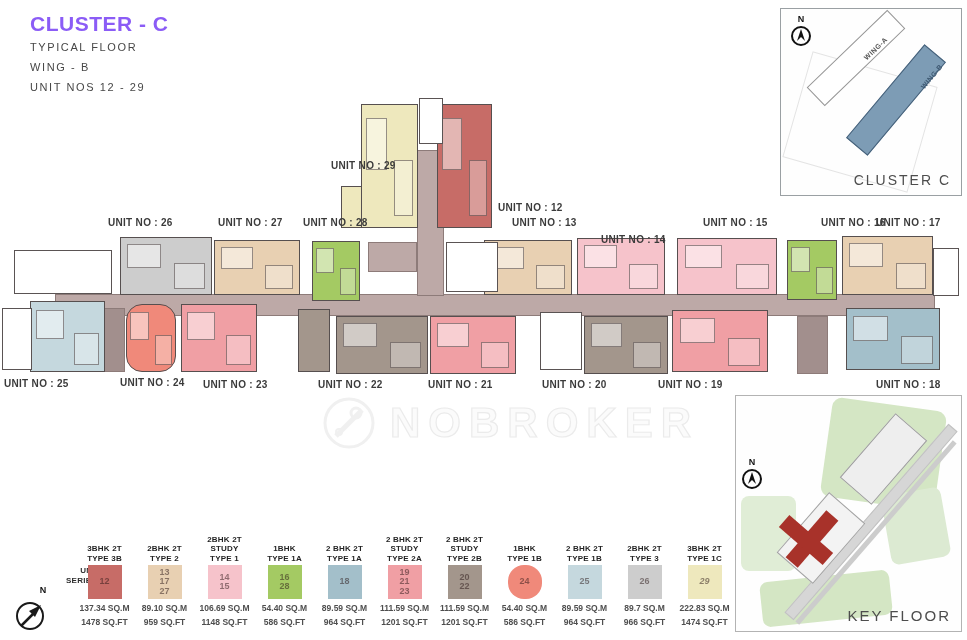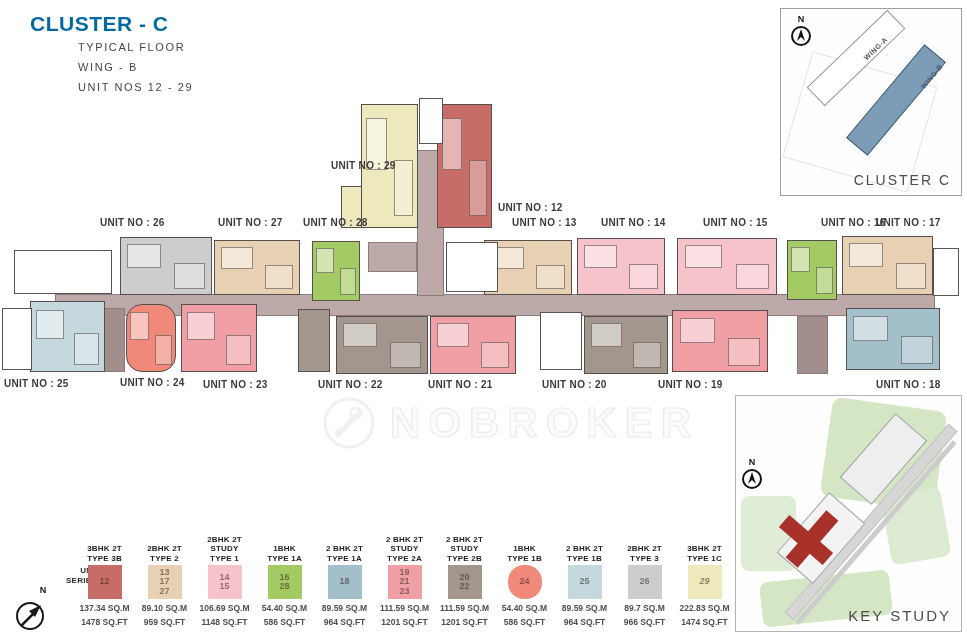--- a/index.html
+++ b/index.html
@@ -1,22 +1,22 @@
 <!DOCTYPE html>
 <html style="--c-type3b: #c76c67; --c-type2: #e8d0b2; --c-study1: #f6c3cb; --c-green1a: #a4ca63; --c-blue1a: #a3bfca; --c-study2a: #f09fa4; --c-study2b: #a3968c; --c-coral1b: #f0897a; --c-blue1b: #c5d8de; --c-type3: #cdcdcd; --c-type1c: #eee8bd; --c-corridor: #bda9a7; --c-corridordark: #a28f8d; --c-wingb: #7d9cb5; --c-kpgreen: #d4e6c4; --c-kpred: #a8322a;"><head>
 <meta charset="utf-8">
 <style>
   html,body{margin:0;padding:0;background:#fff;}
   .stage{position:relative;width:967px;height:640px;background:#ffffff;overflow:hidden;
          font-family:"Liberation Sans", sans-serif;color:#333;}
 
   
   .titleblock{position:absolute;left:30px;top:12px;}
-  .titleblock h1{margin:0;font-size:21px;font-weight:800;letter-spacing:.5px;color:#0369a1;}
-  .titleblock .sub{margin-top:4px;font-size:11px;font-weight:500;letter-spacing:1.6px;color:#474747;line-height:1.45;margin-left:48px;}
+  .titleblock h1{margin:0;font-size:21px;font-weight:800;letter-spacing:.5px;color:#8b5cf6;}
+  .titleblock .sub{margin-top:4px;font-size:11px;font-weight:500;letter-spacing:1.6px;color:#474747;line-height:1.45;}
 
   
   .plan{position:absolute;left:0;top:0;width:967px;height:640px;}
   .blk{position:absolute;box-sizing:border-box;}
   .cor{background:var(--c-corridor);border:1px solid #8d7b79;z-index:1;}
   .cor.dark{background:var(--c-corridordark);z-index:2;}
   .core{background:#ffffff;border:1.5px solid #5a5353;z-index:3;}
   .unit{border:1.5px solid #564f4f;z-index:2;}
   .unit .ra,.unit .rb{position:absolute;box-sizing:border-box;background:rgba(255,255,255,.5);
         border:1px solid rgba(70,58,58,.55);}
@@ -157,25 +157,25 @@
       </div>
     <div class="blk unit c-study2a" style="left:672px;top:310px;width:96px;height:62px;">
         <i class="ra"></i>
         <i class="rb"></i>
       </div>
     <div class="blk unit c-blue1a" style="left:846px;top:308px;width:94px;height:62px;">
         <i class="ra"></i>
         <i class="rb"></i>
       </div>
 
-    <div class="ulabel" style="left:100px;top:217px;">UNIT NO : 26</div>
+    <div class="ulabel" style="left:108px;top:217px;">UNIT NO : 26</div>
     <div class="ulabel" style="left:218px;top:217px;">UNIT NO : 27</div>
     <div class="ulabel" style="left:303px;top:217px;">UNIT NO : 28</div>
     <div class="ulabel" style="left:512px;top:217px;">UNIT NO : 13</div>
-    <div class="ulabel" style="left:601px;top:217px;">UNIT NO : 14</div>
+    <div class="ulabel" style="left:601px;top:234px;">UNIT NO : 14</div>
     <div class="ulabel" style="left:703px;top:217px;">UNIT NO : 15</div>
     <div class="ulabel" style="left:787px;top:217px;padding-left:34px;">UNIT NO : 16</div>
     <div class="ulabel" style="left:876px;top:217px;">UNIT NO : 17</div>
     <div class="ulabel" style="left:303px;top:160px;padding-left:28px;">UNIT NO : 29</div>
     <div class="ulabel" style="left:498px;top:158px;margin-top:44px;">UNIT NO : 12</div>
     <div class="ulabel" style="left:4px;top:378px;">UNIT NO : 25</div>
     <div class="ulabel" style="left:120px;top:377px;">UNIT NO : 24</div>
     <div class="ulabel" style="left:203px;top:379px;">UNIT NO : 23</div>
     <div class="ulabel" style="left:318px;top:379px;">UNIT NO : 22</div>
     <div class="ulabel" style="left:428px;top:379px;">UNIT NO : 21</div>
@@ -211,21 +211,21 @@
     <div class="rot" style="left:45px;top:118px;width:80px;height:48px;background:#f3f3f3;border:1px solid #a3a3a3;transform:rotate(-49deg);"></div>
     <div class="rot" style="left:45px;top:135px;width:62px;height:16px;background:var(--c-kpred);transform:rotate(-49deg);"></div>
     <div class="rot" style="left:62px;top:115px;width:16px;height:58px;background:var(--c-kpred);transform:rotate(-49deg);"></div>
     <div class="compass" style="left:4px;top:62px;">
       <span class="ntxt">N</span>
       <svg width="24" height="24" viewBox="0 0 24 24">
           <circle cx="12" cy="12" r="9" fill="none" stroke="#111" stroke-width="2"></circle>
           <path d="M12 5 L8 17 L12 13 L16 17 Z" fill="#111"></path>
         </svg>
     </div>
-    <div class="caption" style="font-size:15px;">KEY STUDY</div>
+    <div class="caption" style="font-size:15px;">KEY FLOOR</div>
   </aside>
 
   <div class="watermark">
     <svg width="54" height="54" viewBox="0 0 54 54">
       <circle cx="27" cy="27" r="24" fill="none" stroke="#f0f0f0" stroke-width="3"></circle>
       <line x1="14" y1="40" x2="40" y2="14" stroke="#f0f0f0" stroke-width="5"></line>
       <circle cx="34" cy="17" r="5" fill="none" stroke="#f0f0f0" stroke-width="3"></circle>
       <circle cx="17" cy="36" r="3" fill="none" stroke="#f0f0f0" stroke-width="2"></circle>
     </svg>
     <span class="wm-text">NOBROKER</span>

